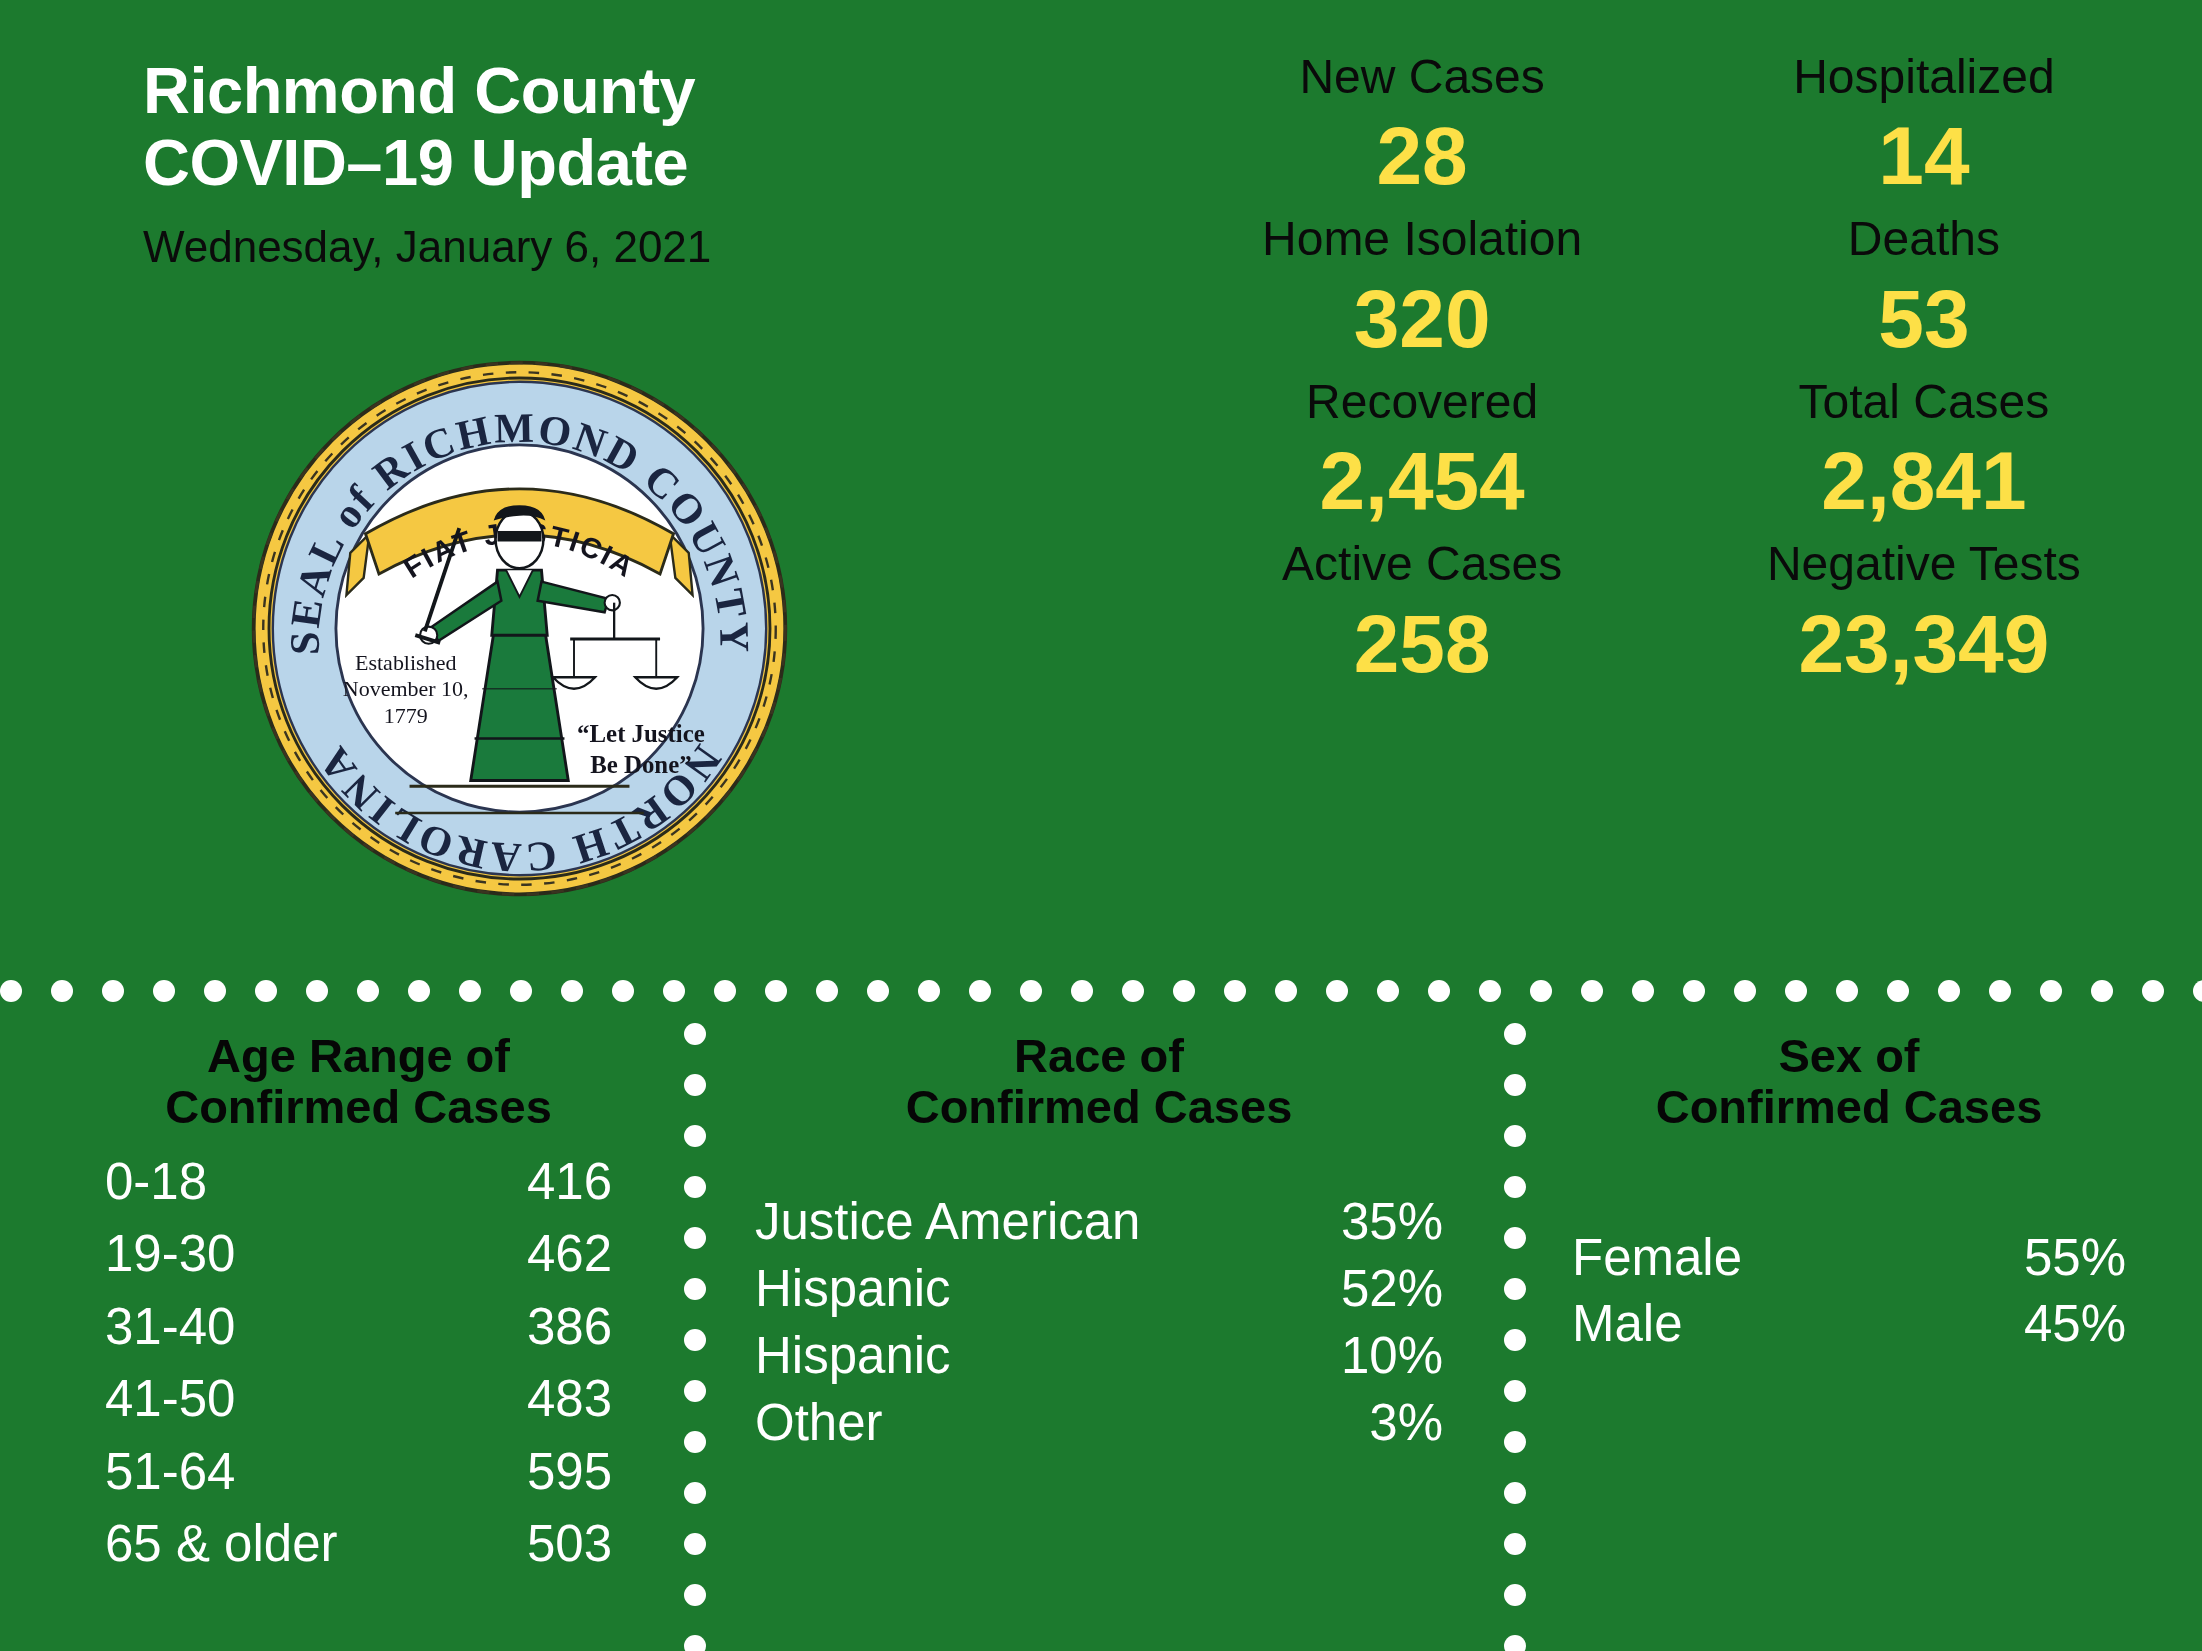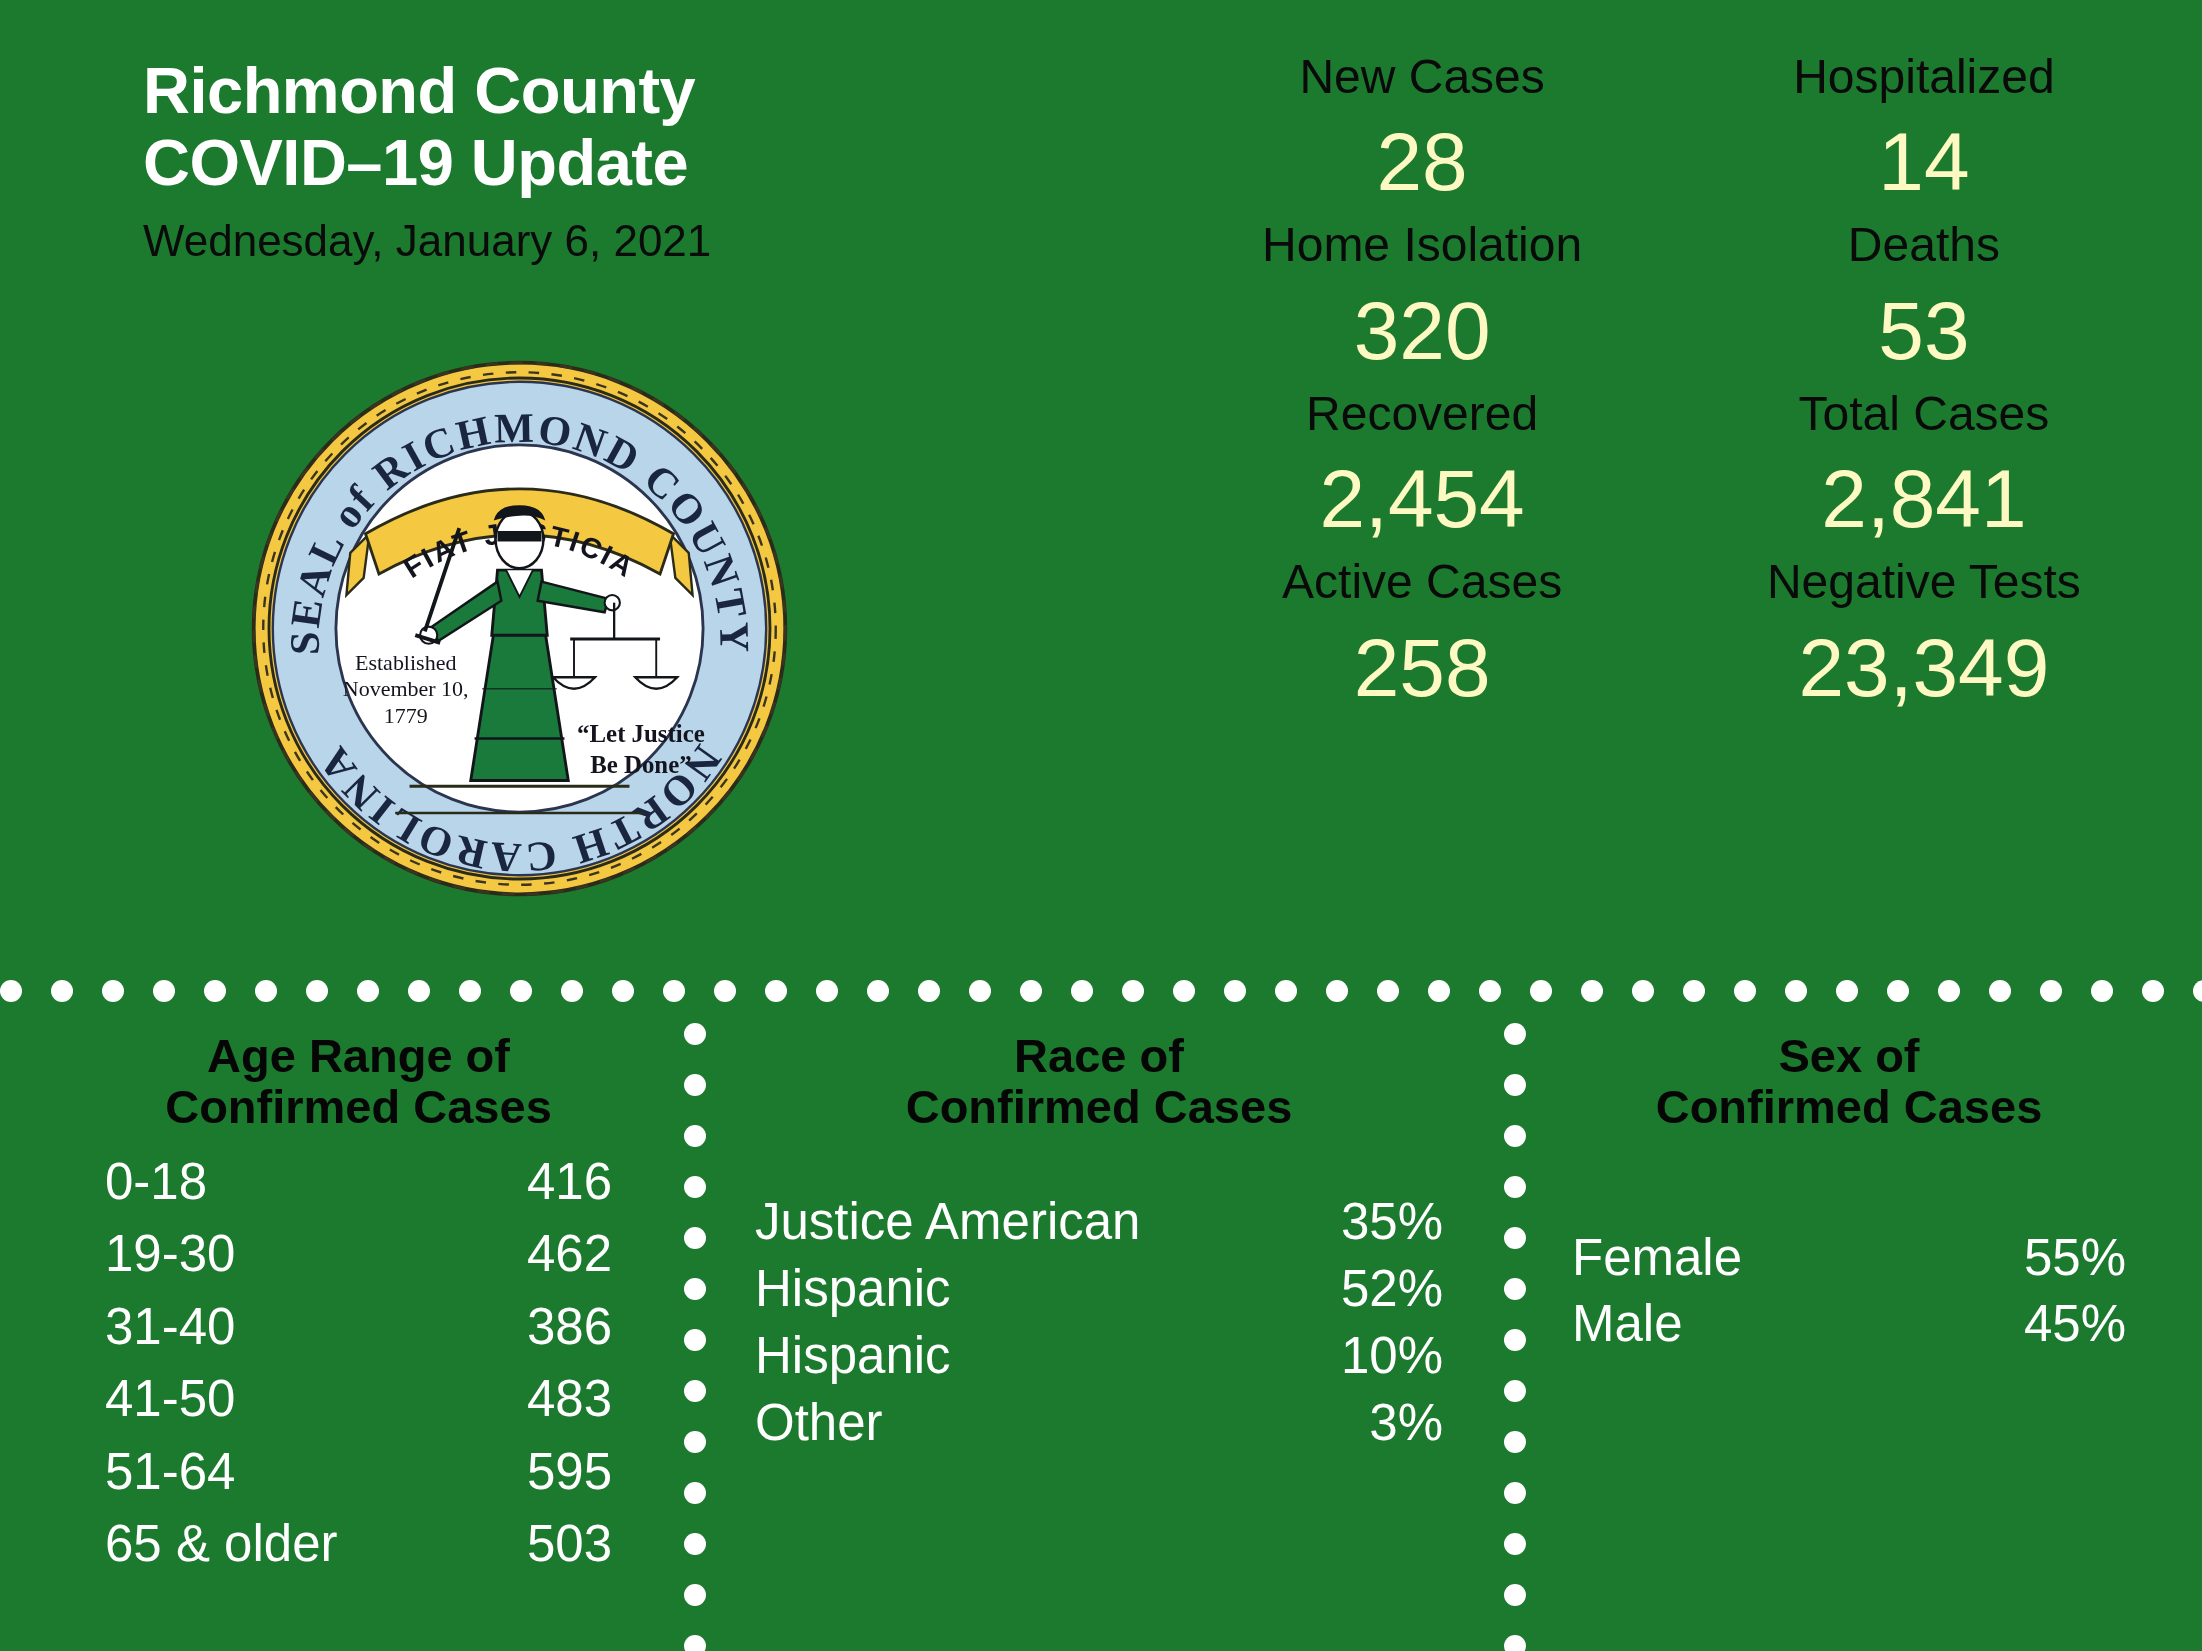--- a/index.html
+++ b/index.html
@@ -24,21 +24,21 @@
     font-size:65px;
     font-weight:bold;
     line-height:1.10;
     letter-spacing:-0.5px;
     white-space:nowrap;
   }
   #update-date{
     color:#0b0b0b;
     font-size:44px;
     font-weight:400;
-    margin-top:18px;
+    margin-top:24px;
     white-space:nowrap;
   }
 
   
   #seal-wrap{
     position:absolute;left:247px;top:356px;width:545px;height:545px;
   }
   #seal-svg{display:block;width:545px;height:545px;}
 
   
@@ -47,22 +47,22 @@
     display:grid;grid-template-columns:1fr 1fr;
     column-gap:9.6px;
   }
   .stat-col{display:flex;flex-direction:column;align-items:flex-start;}
   .stat-item{text-align:center;width:100%;}
   .stat-label{
     color:#0a0a0a;font-size:48px;font-weight:400;line-height:1.05;
     white-space:nowrap;
   }
   .stat-value{
-    color:#fef9c3;font-size:82px;font-weight:400;line-height:1.0;
-    margin-top:19px;margin-bottom:17px;
+    color:#fde047;font-size:82px;font-weight:700;line-height:1.0;
+    margin-top:13px;margin-bottom:17px;
     white-space:nowrap;
   }
 
   
   #divider-horizontal{
     position:absolute;left:0;top:979px;width:2202px;height:23px;
     display:flex;align-items:center;
   }
   #divider-horizontal .dot{
     width:22px;height:22px;border-radius:50%;background:#ffffff;

